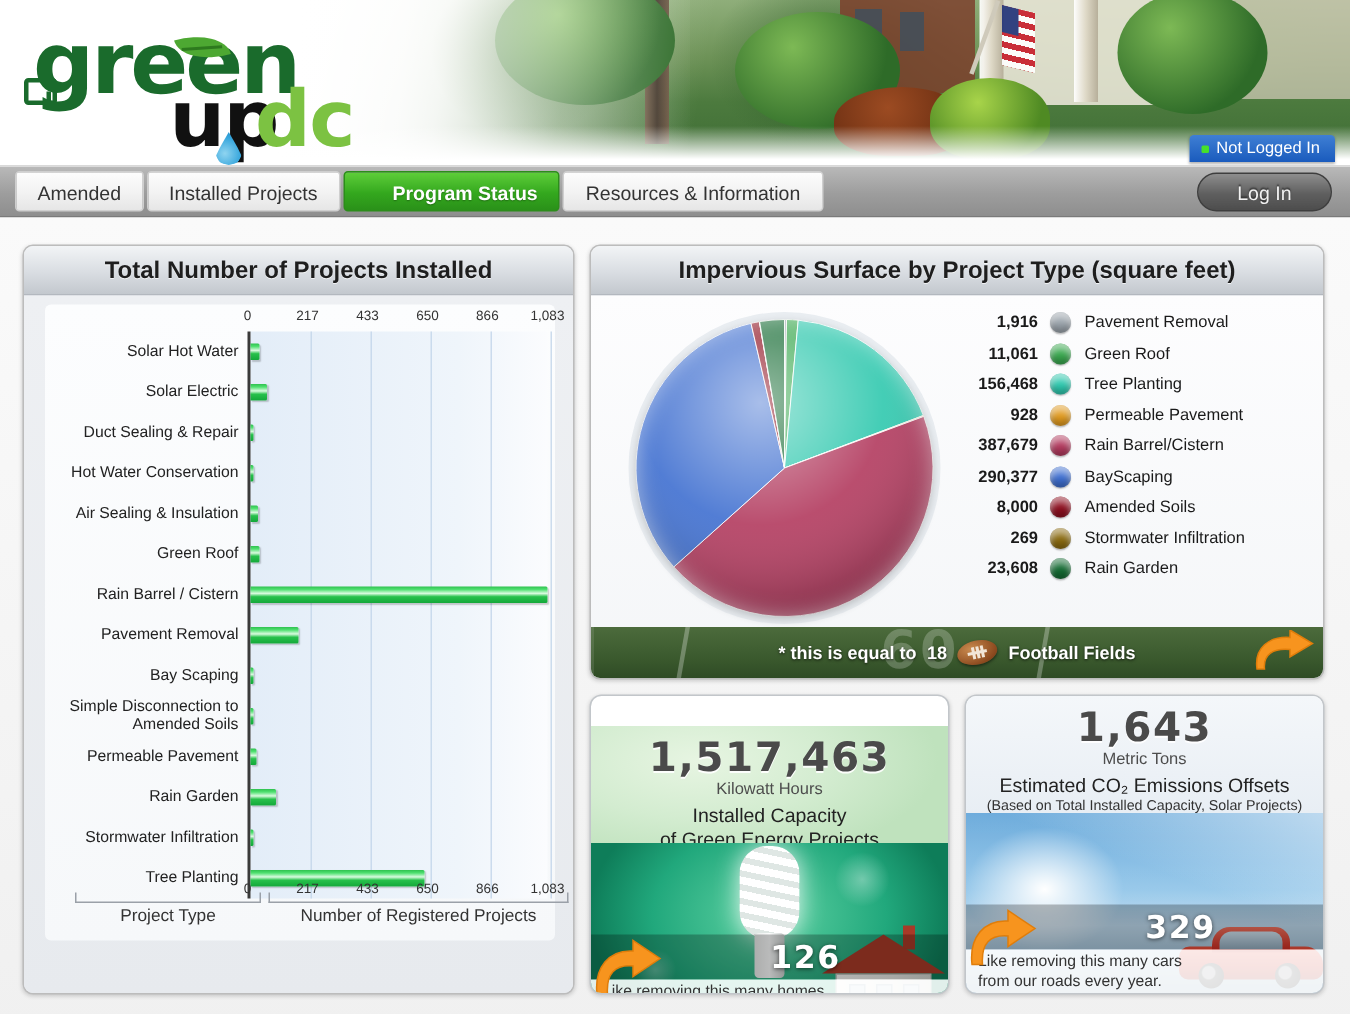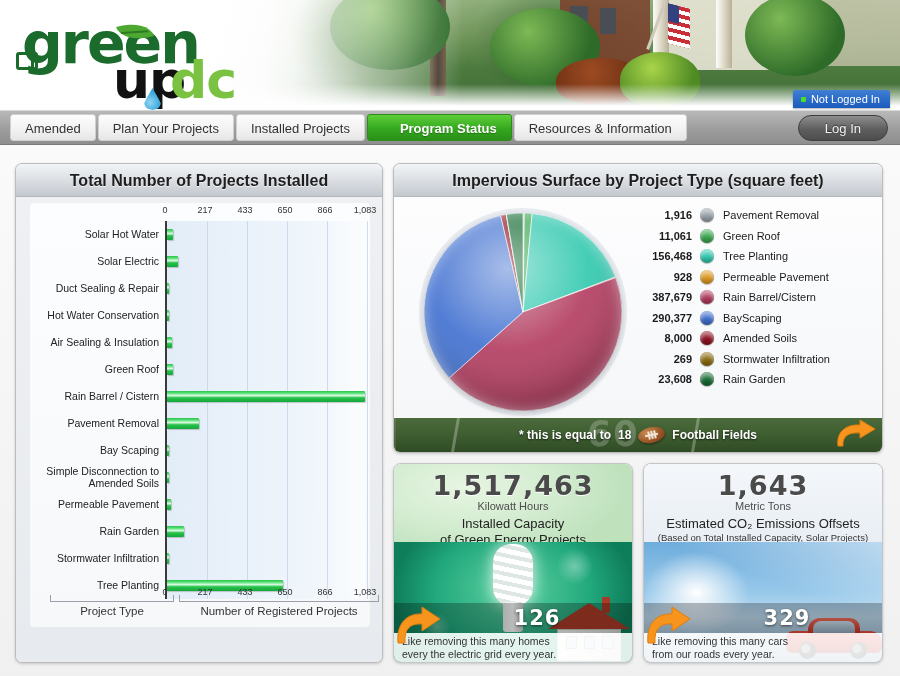--- a/index.html
+++ b/index.html
@@ -307,20 +307,21 @@
 
   
   #panel-energy { left: 393px; top: 318px; width: 240px; height: 200px; }
   #panel-co2 { left: 643px; top: 318px; width: 240px; height: 200px; }
   .stat-panel { border-radius: 8px; border: 1px solid #c2c6ca; background: #fff; overflow: hidden; }
   .stat-top {
     position: relative; height: 78px; text-align: center; padding-top: 7px;
   }
   .energy-top {
     background: radial-gradient(ellipse 160px 70px at 30% 30%, #e7f5e2, #d3ecd0 55%, #bfe2bd);
+    margin-top: 20px;
   }
   .co2-top {
     background: linear-gradient(180deg,#f4f7fa,#e8eef4);
   }
   .stat-big {
     font-size: 27px; font-weight: bold; color: #4a4a4a; letter-spacing: 1px;
     font-family: "DejaVu Sans", sans-serif; line-height: 30px;
     text-shadow: 0 1px 0 rgba(255,255,255,.9);
   }
   .stat-unit { font-size: 11px; color: #4d4d4d; margin-top: -1px; }
@@ -447,21 +448,20 @@
   </div>
 
   <div class="badge-notlogged">
     <span class="badge-dot"></span>
     <span>Not Logged In</span>
   </div>
 </div>
 
 <div class="navbar">
   <div class="tab">Amended</div>
-  <div class="tab">Plan Your Projects</div>
   <div class="tab">Installed Projects</div>
   <div class="tab active">Program Status</div>
   <div class="tab">Resources &amp; Information</div>
   <div class="login-btn">Log In</div>
 </div>
 
 <div class="main">
 
   <div class="panel" id="panel-bars">
     <div class="panel-head">Total Number of Projects Installed</div>

